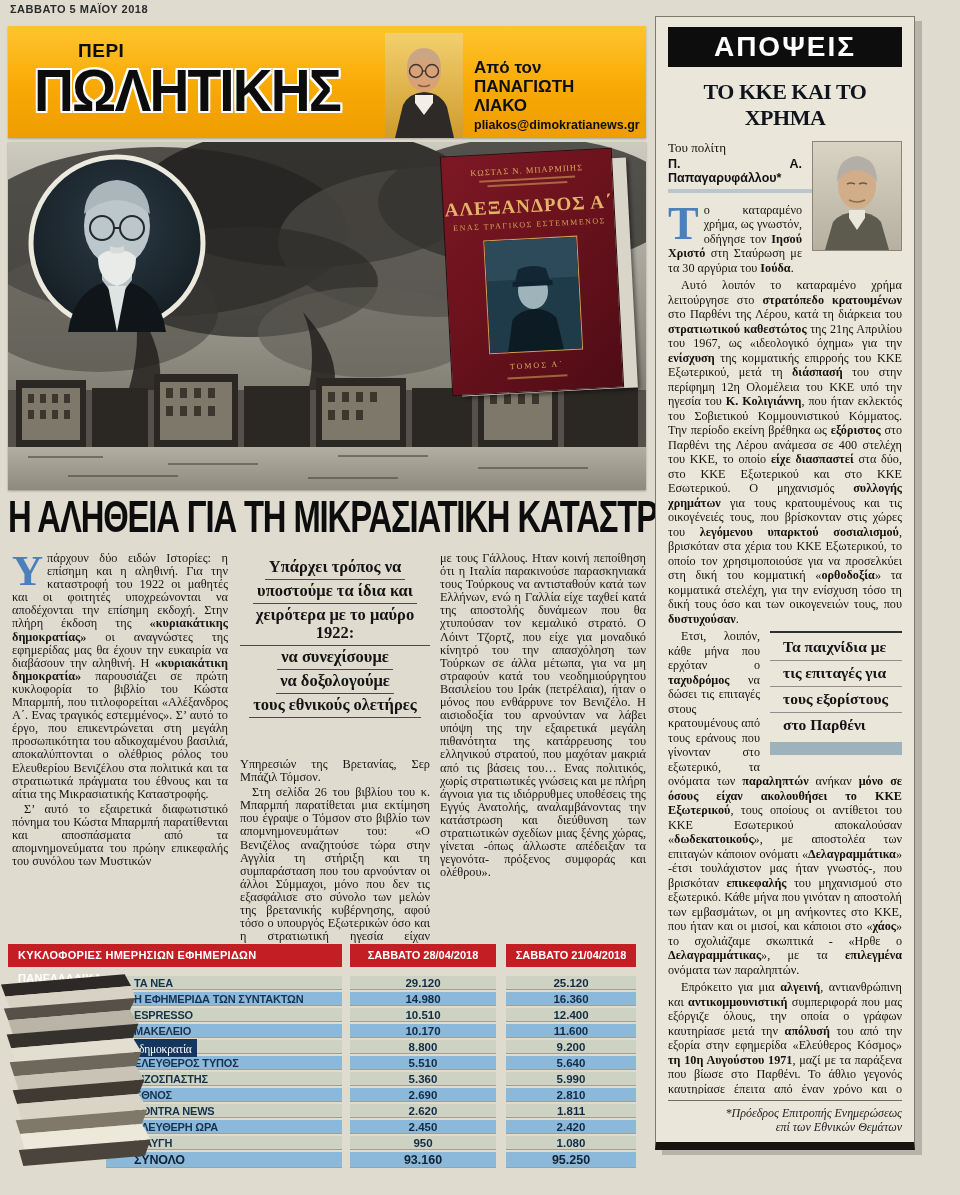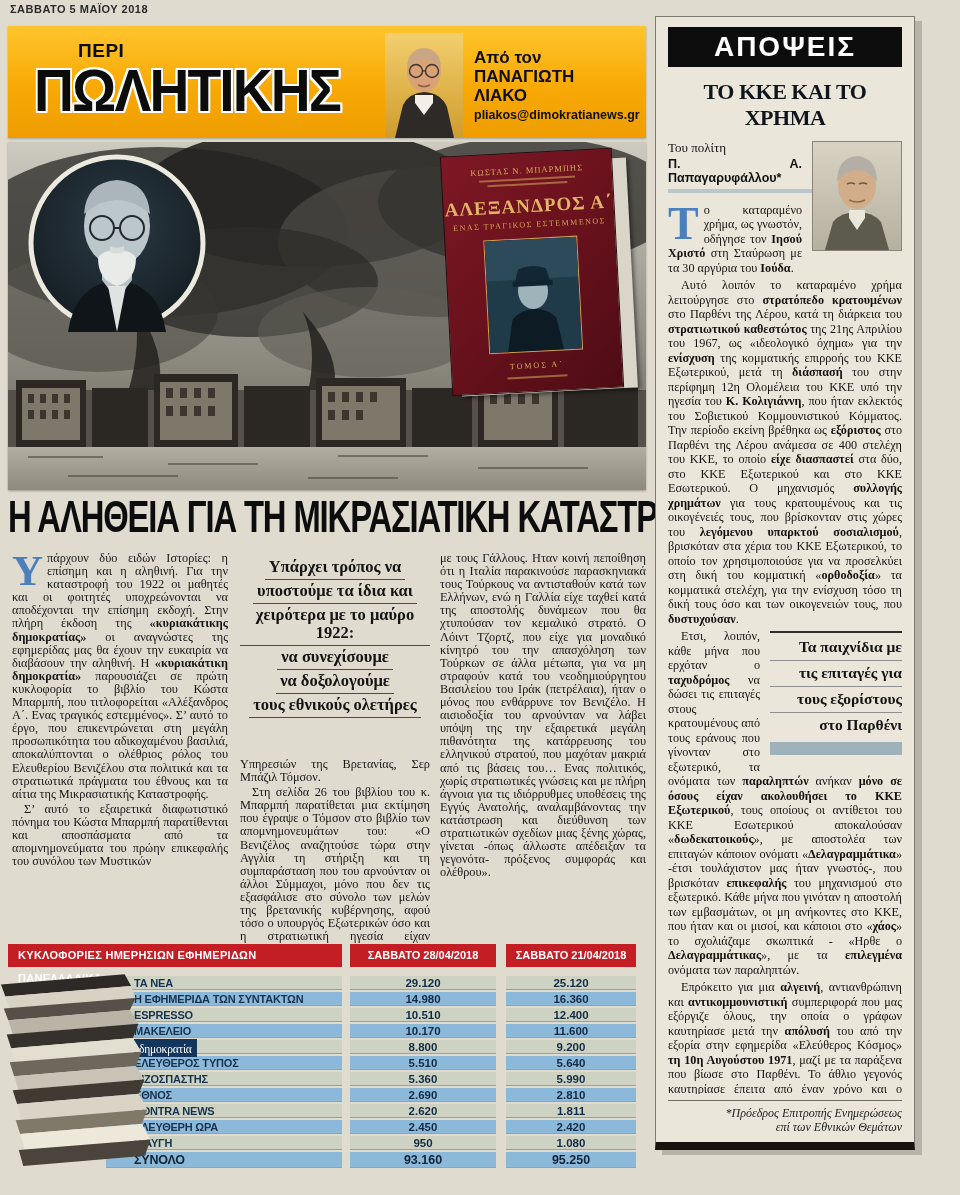--- a/index.html
+++ b/index.html
@@ -30,21 +30,21 @@
   }
   .banner .big-title{
     position:absolute;left:26px;top:30px;white-space:nowrap;
     font-family:"Liberation Sans","DejaVu Sans",sans-serif;
     font-size:60px;font-weight:900;color:#0c0c0c;letter-spacing:-2px;
     transform:scaleX(.92);transform-origin:0 50%;
     text-shadow:-2px -2px 0 #fff,2px -2px 0 #fff,-2px 2px 0 #fff,2px 2px 0 #fff,0 -2px 0 #fff,0 2px 0 #fff,-2px 0 0 #fff,2px 0 0 #fff;
   }
   .banner .col-photo{position:absolute;left:377px;top:7px;width:78px;height:105px;overflow:hidden;}
   .banner .author-block{
-    position:absolute;left:466px;top:22px;
+    position:absolute;left:466px;top:32px;
     font-family:"Liberation Sans","DejaVu Sans",sans-serif;color:#0e0e0e;
   }
   .author-block .l1{font-size:17px;font-weight:900;line-height:19px;}
   .author-block .email{font-size:12.5px;font-weight:bold;margin-top:3px;}
 
   
   .main-photo{left:8px;top:142px;width:638px;height:348px;background:#6f6c63;overflow:hidden;box-shadow:0 1px 2px rgba(0,0,0,.3);}
   .portrait-circle{position:absolute;left:20px;top:12px;width:178px;height:178px;}
   .book-wrap{position:absolute;right:14px;top:10px;width:186px;height:244px;}
   .book-pages{position:absolute;right:0;top:10px;width:176px;height:230px;background:#d9d5c8;transform:rotate(-3deg);box-shadow:2px 2px 4px rgba(0,0,0,.5);}
@@ -122,21 +122,21 @@
   .op-title{font-size:22px;font-weight:bold;color:#10141c;text-align:center;margin:12px 6px 8px;letter-spacing:-.5px;}
   .op-body{flex:1;overflow:hidden;font-size:12.2px;line-height:14.5px;text-align:justify;color:#14110e;}
   .op-photo{float:right;width:88px;height:108px;margin:2px 0 6px 10px;border:1px solid #8a8578;overflow:hidden;}
   .op-byline-prefix{font-size:13px;margin:2px 0 1px;}
   .op-byline-name{font-family:"Liberation Sans","DejaVu Sans",sans-serif;font-size:12.5px;font-weight:bold;color:#111;}
   .op-byline-rule{width:150px;height:4px;background:#b9c6cc;margin:3px 0 10px;}
   .op-dropcap{float:left;font-size:46px;line-height:36px;font-weight:bold;color:#4b80bd;padding:3px 5px 0 0;}
   .op-p{margin:0 0 3px 0;}
   .op-p.indent{text-indent:13px;}
   .inset-quote{float:right;width:132px;margin:2px 0 6px 10px;border-top:2px solid #2e2e2e;padding-top:2px;}
-  .iq-line{display:block;text-align:right;font-size:15.5px;line-height:18px;font-weight:bold;color:#141414;
+  .iq-line{display:block;text-align:left;font-size:15.5px;line-height:18px;font-weight:bold;color:#141414;
     border-bottom:1px solid #8f8f8f;padding:3px 0 4px;}
   .iq-line:last-of-type{border-bottom:none;}
   .iq-bar{height:13px;background:#9eb2bb;margin-top:4px;}
   .op-footnote{margin-top:6px;padding-top:5px;border-top:1px solid #6f6b60;text-align:right;
     font-style:italic;font-size:12px;line-height:14px;color:#222;}
 </style>
 </head>
 <body>
 
 <div class="abs date-line">ΣΑΒΒΑΤΟ 5 ΜΑΪΟΥ 2018</div>

